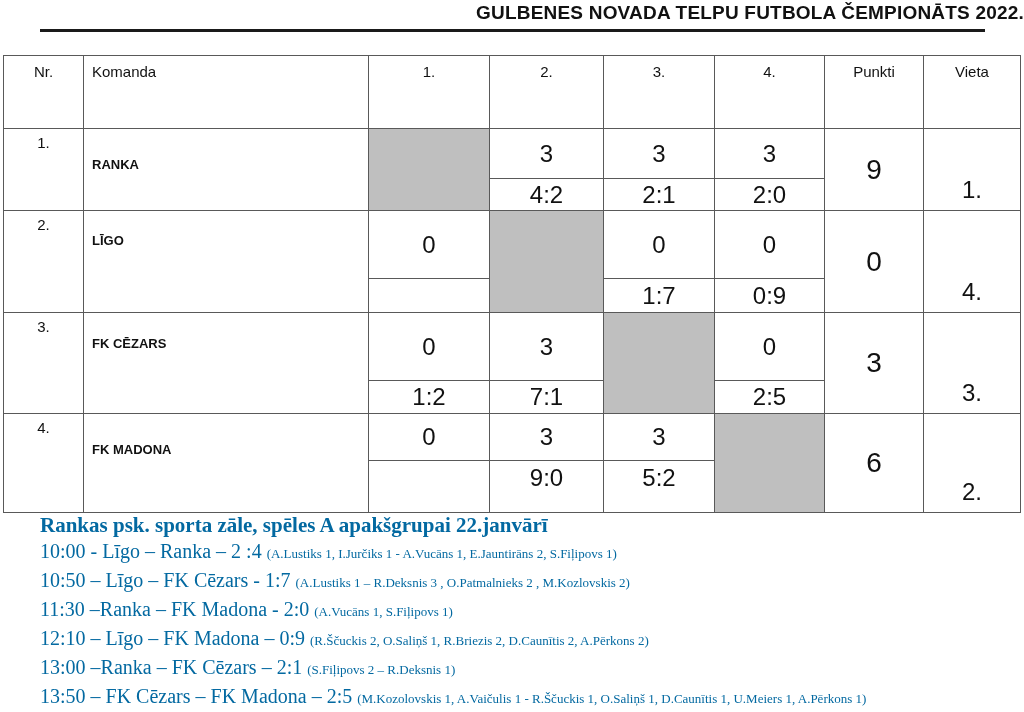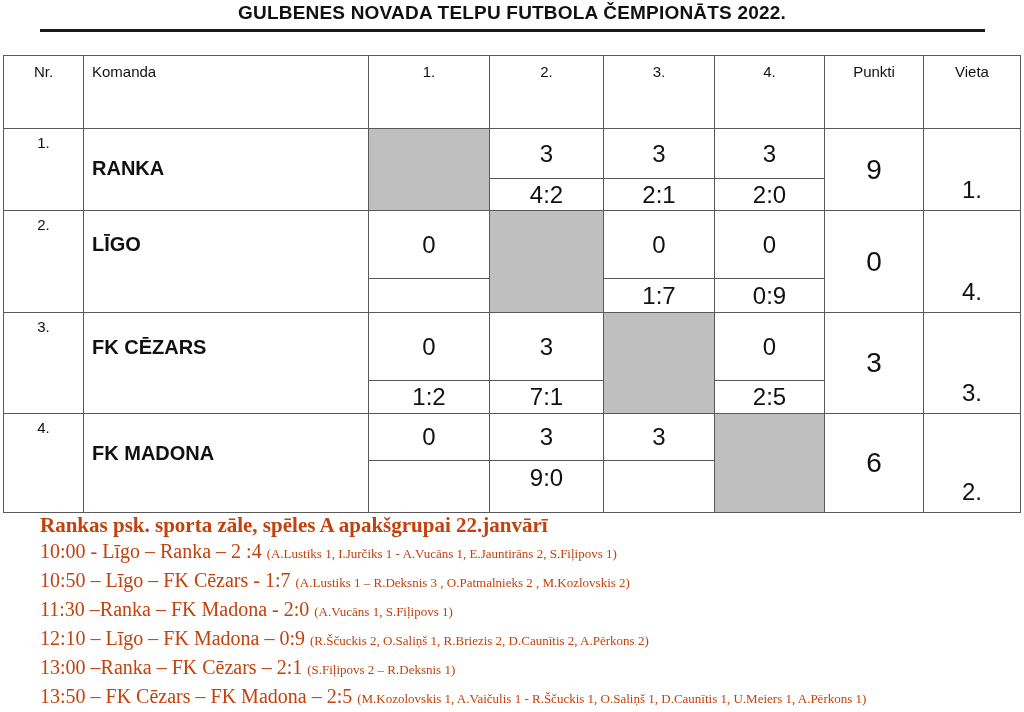--- a/index.html
+++ b/index.html
@@ -11,21 +11,21 @@
     color: #111;
     font-family: "Liberation Sans", sans-serif;
     overflow: hidden;
   }
 
   
   .doc-title {
     position: absolute;
     top: 2px; left: 0;
     width: 100%;
-    text-align: center;
+    text-align: right;
     font-size: 19px;
     font-weight: bold;
     letter-spacing: 0.2px;
     color: #111;
   }
   .title-rule {
     position: absolute;
     top: 29px; left: 40px;
     width: 945px; height: 3px;
     background: #1a1a1a;
@@ -52,21 +52,21 @@
     overflow: hidden;
   }
   .cell:last-child { border-right: none; }
 
   
   .hrow .cell { height: 72px; padding-top: 7px; font-size: 15px; text-align: center; }
   .hrow .cell.komanda { text-align: left; padding-left: 8px; }
 
   
   .nr-cell { padding-top: 5px; font-size: 15px; text-align: center; }
-  .team-cell { font-weight: bold; font-size: 20px; padding-left: 8px; }
+  .team-cell { font-weight: bold; font-size: 13px; padding-left: 8px; }
   .r1 .team-cell { padding-top: 28px; }
   .r2 .team-cell { padding-top: 22px; }
   .r3 .team-cell { padding-top: 23px; }
   .r4 .team-cell { padding-top: 28px; }
 
   .r1 { height: 81px; }
   .r2 { height: 101px; }
   .r3 { height: 100px; }
   .r4 { height: 98px; }
 
@@ -92,21 +92,21 @@
     font-size: 24px; height: 100%;
     padding-bottom: 6px; box-sizing: border-box;
   }
 
   
   .schedule {
     position: absolute;
     top: 512px; left: 40px;
     width: 952px;
     font-family: "Liberation Serif", serif;
-    color: #c2410c;
+    color: #0369a1;
   }
   .sched-heading {
     font-size: 21px;
     font-weight: bold;
     line-height: 26px;
   }
   .match-line {
     font-size: 20px;
     line-height: 26px;
   }
@@ -203,20 +203,21 @@
       <div class="cell team-cell">FK MADONA</div>
       <div class="cell">
         <div class="mtop">0</div>
       </div>
       <div class="cell">
         <div class="mtop">3</div>
         <div class="mbot">9:0</div>
       </div>
       <div class="cell">
         <div class="mtop">3</div>
+        <div class="mbot">5:2</div>
       </div>
       <div class="cell">
           <div class="self-cell" style="background:#bfbfbf;"></div>
         </div>
       <div class="cell punkti-cell">6</div>
       <div class="cell vieta-cell">2.</div>
     </div>
 
   </div>
 

